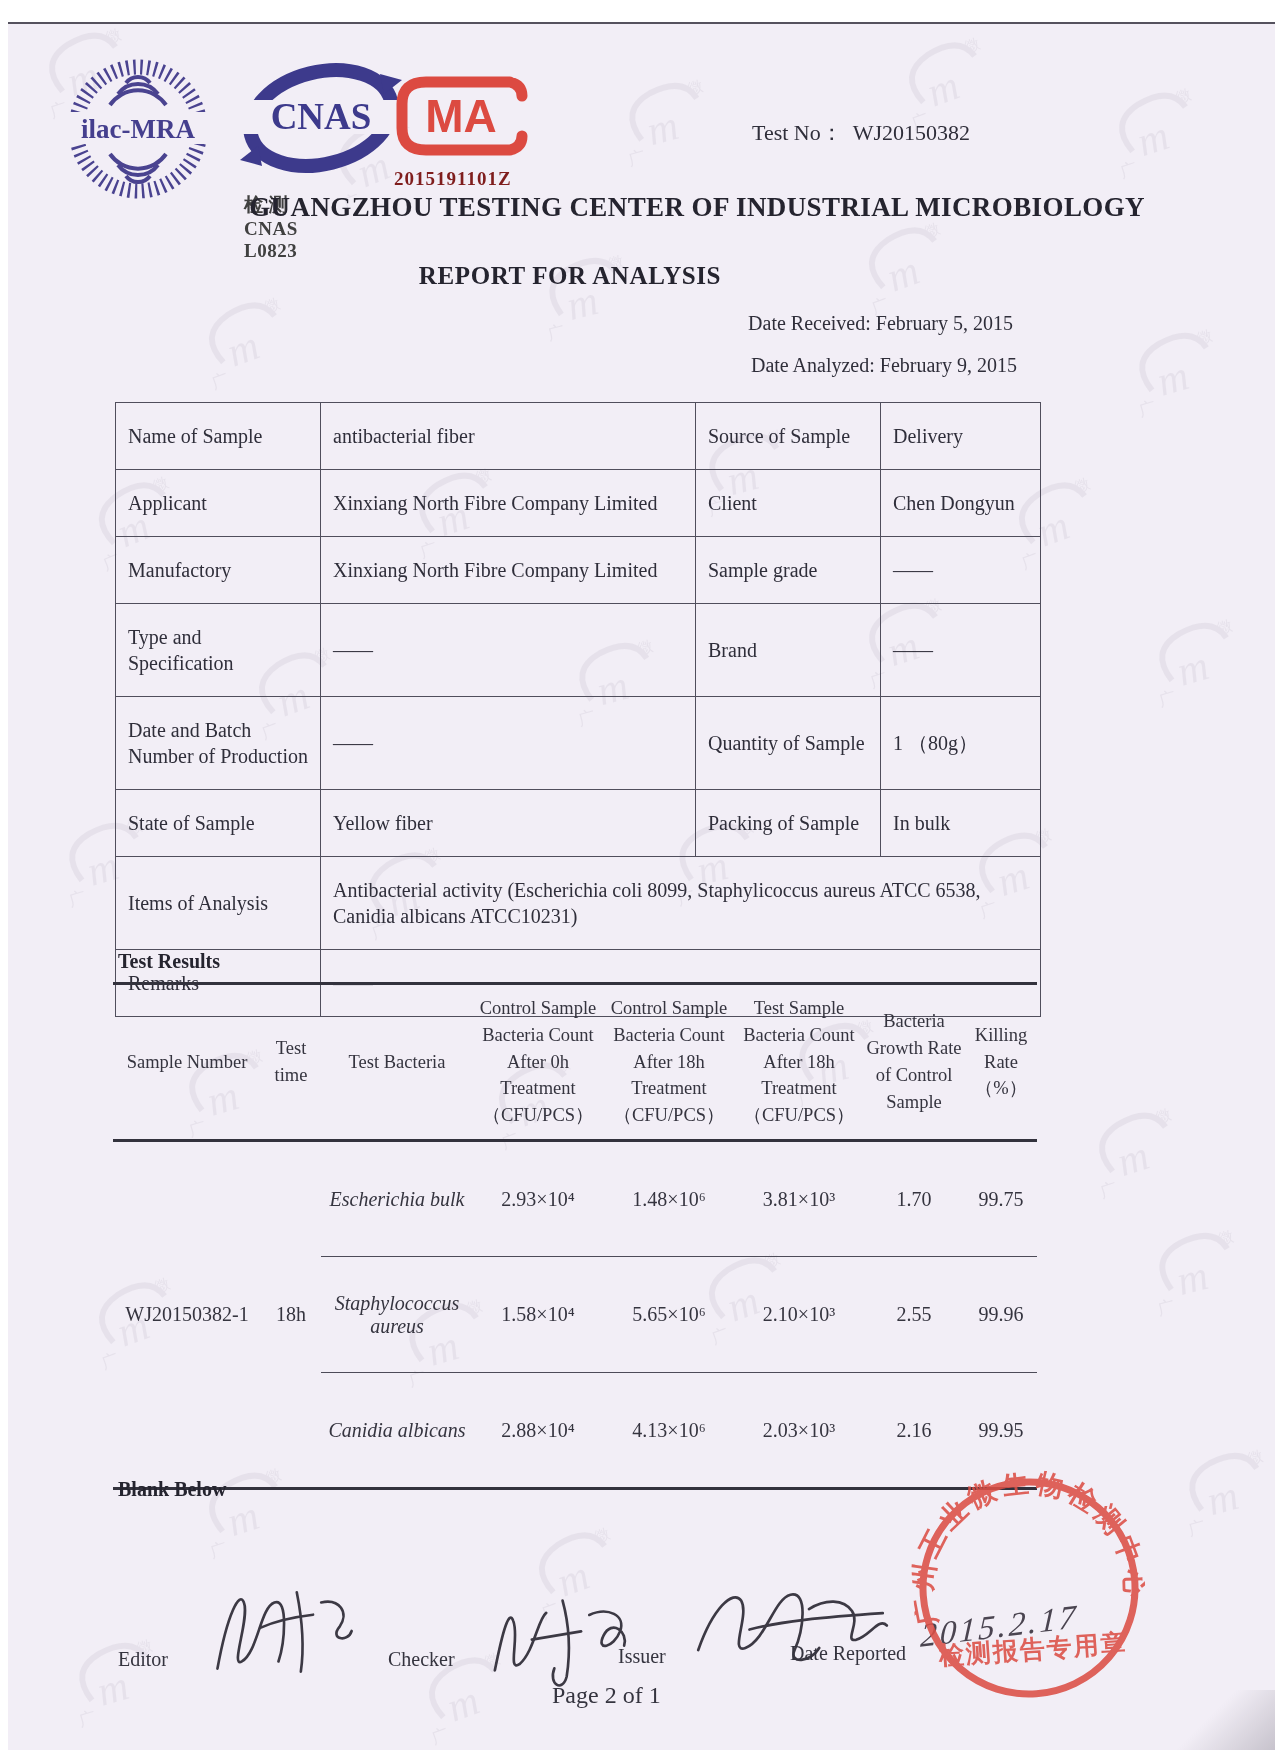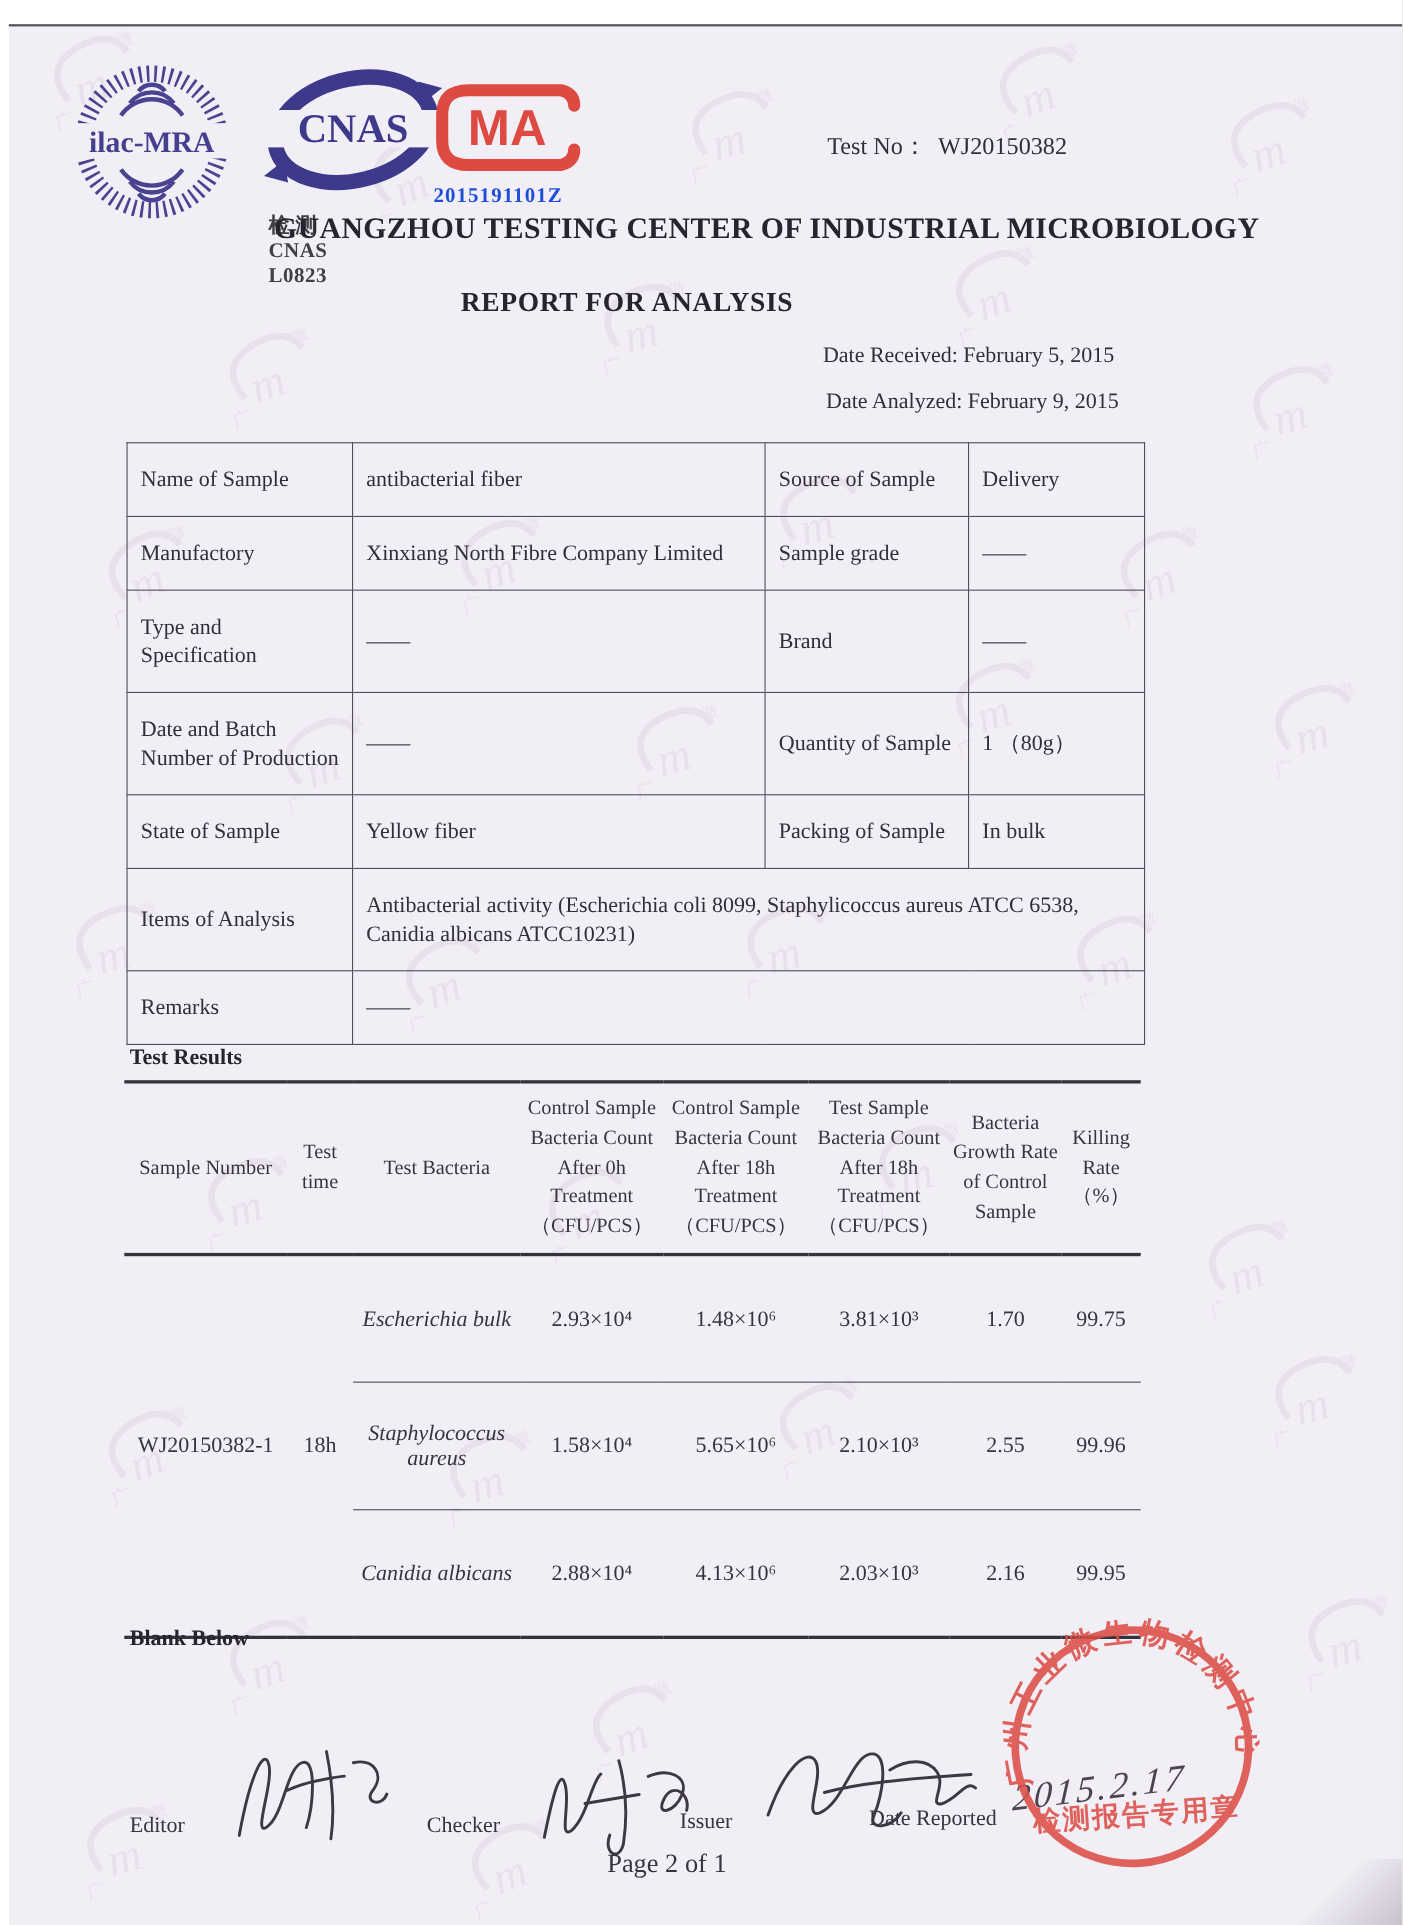--- a/index.html
+++ b/index.html
@@ -12,21 +12,21 @@
 
   .wmlayer { position:absolute; inset:0; pointer-events:none; }
   .wm { position:absolute; opacity:.11; }
 
   
   .logos { position:absolute; left:54px; top:40px; }
   .logo-ilac { position:absolute; left:8px; top:10px; }
   .logo-cnas { position:absolute; left:178px; top:18px; }
   .cnas-caption { position:absolute; left:190px; top:152px; font-size:19px; font-weight:bold; color:#404040; letter-spacing:.5px; }
   .logo-cma { position:absolute; left:338px; top:30px; }
-  .cma-number { position:absolute; left:340px; top:128px; font-size:19px; font-weight:bold; color:#1d4ed8; letter-spacing:1px; }
+  .cma-number { position:absolute; left:340px; top:128px; font-size:19px; font-weight:bold; color:#7f1d1d; letter-spacing:1px; }
 
   .testno { position:absolute; left:752px; top:118px; font-size:22px; white-space:nowrap; }
   .testno .v { padding-left:10px; }
 
   .doc-title { position:absolute; left:0; top:192px; width:1145px; text-align:right;
                font-size:27px; font-weight:bold; letter-spacing:.4px; color:#25242f; }
   .doc-subtitle { position:absolute; left:0; top:262px; width:1140px; text-align:center;
                   font-size:25px; font-weight:bold; letter-spacing:.6px; color:#25242f; }
   .date-line1 { position:absolute; right:262px; top:312px; font-size:20px; }
   .date-line2 { position:absolute; right:258px; top:354px; font-size:20px; }
@@ -230,20 +230,26 @@
         <col class="c2">
         <col class="c3">
         <col class="c4">
       </colgroup>
     <tbody>
       <tr style="height:63px">
         <td class="lbl">Name of Sample</td>
         <td>antibacterial fiber</td>
         <td class="lbl">Source of Sample</td>
         <td>Delivery</td>
+      </tr>
+      <tr style="height:63px">
+        <td class="lbl">Applicant</td>
+        <td>Xinxiang North Fibre Company Limited</td>
+        <td class="lbl">Client</td>
+        <td>Chen Dongyun</td>
       </tr>
       <tr style="height:64px">
         <td class="lbl">Manufactory</td>
         <td>Xinxiang North Fibre Company Limited</td>
         <td class="lbl">Sample grade</td>
         <td>——</td>
       </tr>
       <tr style="height:63px">
         <td class="lbl">Type and Specification</td>
         <td>——</td>

